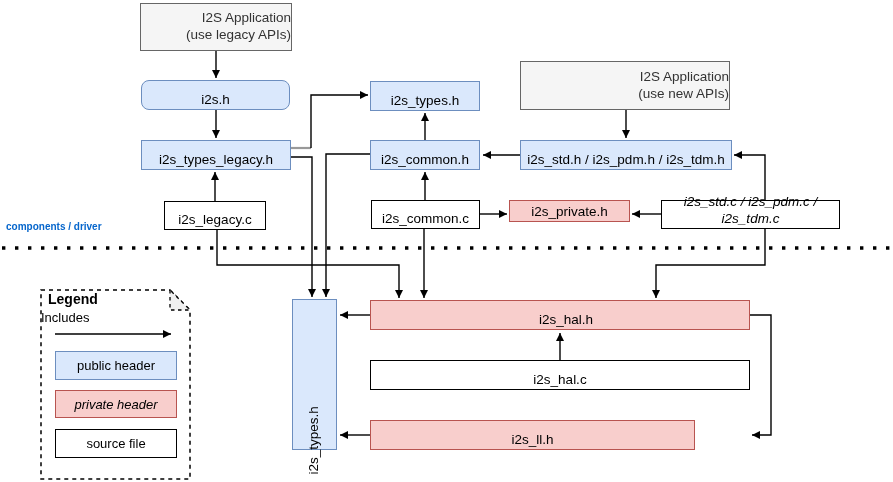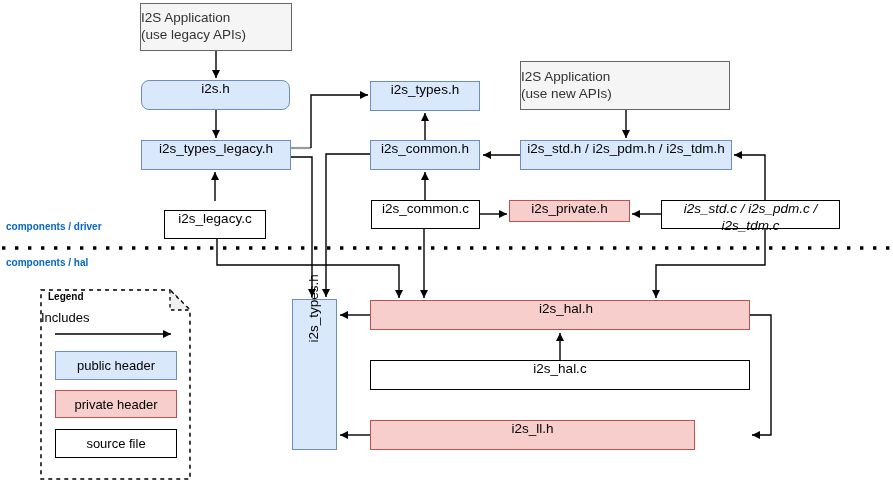--- a/index.html
+++ b/index.html
@@ -7,21 +7,21 @@
     position:relative;
     width:893px;height:482px;
     background:#ffffff;
     font-family:"Liberation Sans","DejaVu Sans",sans-serif;
     overflow:hidden;
   }
   #edges{position:absolute;left:0;top:0;width:893px;height:482px;}
   .node{
     position:absolute;
     box-sizing:border-box;
-    display:flex;align-items:flex-start;justify-content:center;
+    display:flex;align-items:flex-end;justify-content:center;
     text-align:center;
     font-size:13.5px;
     color:#000000;
     line-height:1.25;
   }
   .blue{background:#dae8fc;border:1.6px solid #6c8ebf;}
   .pink{background:#f8cecc;border:1.6px solid #b85450;}
   .gray{background:#f5f5f5;border:1.4px solid #666666;color:#333333;}
   .white{background:#ffffff;border:1.4px solid #000000;}
   .vertical-node span{
@@ -31,21 +31,21 @@
   }
   .section-label{
     position:absolute;
     font-weight:bold;
     font-size:10px;
     color:#0666cc;
     white-space:nowrap;
   }
   .legend-title{
     position:absolute;left:48px;top:291px;
-    font-weight:bold;font-size:10px;color:#000;
+    font-weight:bold;font-size:14px;color:#000;
   }
   .legend-includes{
     position:absolute;left:41px;top:310px;width:149px;
     font-size:13px;color:#000;
   }
   .legend-box{
     position:absolute;left:55px;width:122px;
     box-sizing:border-box;
     display:flex;align-items:center;justify-content:center;
     font-size:13px;
@@ -93,32 +93,31 @@
     </g>
 
     <g>
       <path d="M41 290 L170 290 L190 310 L190 479 L41 479 Z" fill="#ffffff" stroke="#000" stroke-width="1.5" stroke-dasharray="4 4"></path>
       <path d="M170 290 L170 310 L190 310 Z" fill="#f0f0f0" stroke="#000" stroke-width="1.3" stroke-dasharray="3.5 3.5"></path>
       <path d="M55 334 L171 334" stroke="#000" stroke-width="1.5" marker-end="url(#arrow)"></path>
     </g>
   </svg>
 
   <div class="section-label" style="left:6px;top:221px;">components / driver</div>
-  <div class="section-label" style="left:6px;top:257px;">components / hal</div>
 
   <div class="node gray" style="left:140px;top:3px;width:152px;height:48px;flex-direction:column;">
     <div>I2S Application</div>
     <div>(use legacy APIs)</div>
   </div>
 
   <div class="node blue" style="left:141px;top:80px;width:149px;height:30px;border-radius:8px;">i2s.h</div>
 
   <div class="node blue" style="left:141px;top:140px;width:150px;height:30px;">i2s_types_legacy.h</div>
 
-  <div class="node white" style="left:164px;top:201px;width:102px;height:29px;margin-top:9px;">i2s_legacy.c</div>
+  <div class="node white" style="left:164px;top:201px;width:102px;height:29px;">i2s_legacy.c</div>
 
   <div class="node blue" style="left:370px;top:81px;width:110px;height:30px;">i2s_types.h</div>
 
   <div class="node blue" style="left:370px;top:140px;width:110px;height:30px;">i2s_common.h</div>
 
   <div class="node white" style="left:371px;top:200px;width:109px;height:29px;">i2s_common.c</div>
 
   <div class="node gray" style="left:520px;top:61px;width:210px;height:49px;flex-direction:column;">
     <div>I2S Application</div>
     <div>(use new APIs)</div>
@@ -137,16 +136,16 @@
   <div class="node pink" style="left:370px;top:300px;width:380px;height:30px;padding-left:12px;">i2s_hal.h</div>
 
   <div class="node white" style="left:370px;top:360px;width:380px;height:30px;">i2s_hal.c</div>
 
   <div class="node pink" style="left:370px;top:420px;width:325px;height:30px;">i2s_ll.h</div>
 
   <div class="legend-title">Legend</div>
   <div class="legend-includes">Includes</div>
 
   <div class="legend-box blue" style="top:351px;height:29px;border-width:1.4px;">public header</div>
-  <div class="legend-box pink" style="top:390px;height:28px;border-width:1.4px;">private header</div>
+  <div class="legend-box pink" style="top:390px;height:28px;border-width:1.4px;font-style:italic;">private header</div>
   <div class="legend-box white" style="top:429px;height:29px;">source file</div>
 
 </div>
 
 </body></html>

